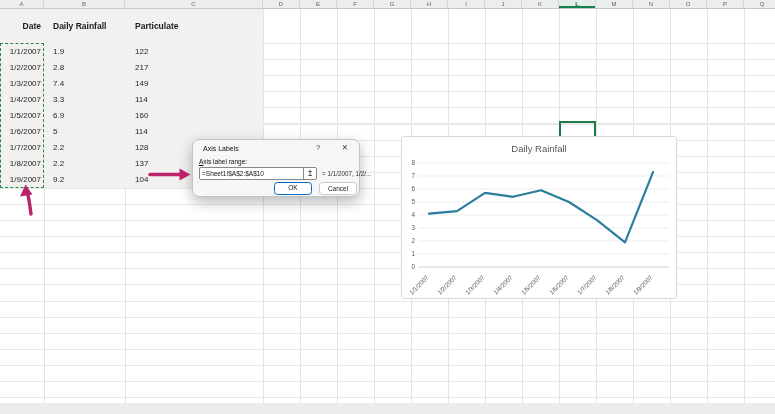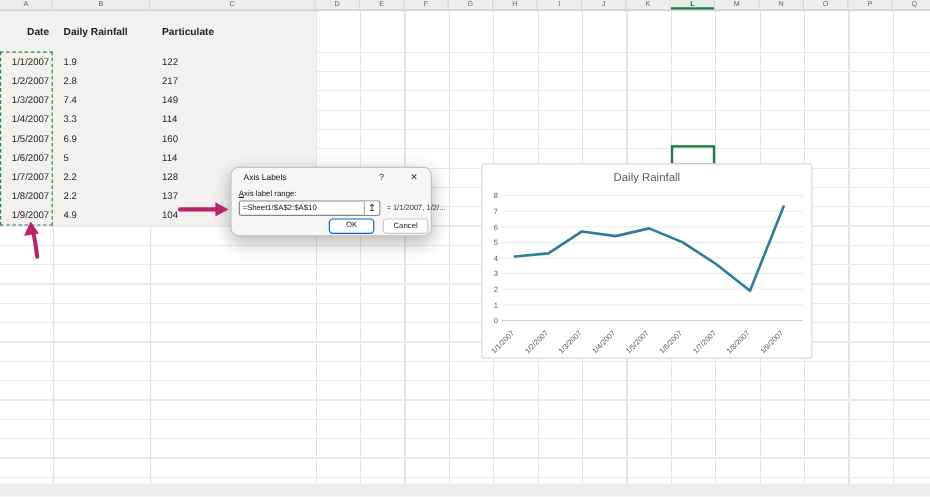--- a/index.html
+++ b/index.html
@@ -141,21 +141,21 @@
         <div class="c1">2.2</div>
         <div class="c2">128</div>
       </div>
       <div class="trow data" style="top: 155.7px; height: 16.1px;">
         <div class="c0">1/8/2007</div>
         <div class="c1">2.2</div>
         <div class="c2">137</div>
       </div>
       <div class="trow data" style="top: 171.8px; height: 16.1px;">
         <div class="c0">1/9/2007</div>
-        <div class="c1">4.9</div>
+        <div class="c1">9.2</div>
         <div class="c2">104</div>
       </div>
     </div>
 
   <div class="ants"></div>
   <div class="active-cell"></div>
 
   <div class="chart">
     <div class="chart-title">Daily Rainfall</div>
     <svg id="chartsvg" viewBox="0 0 276 163" width="276" height="163">

